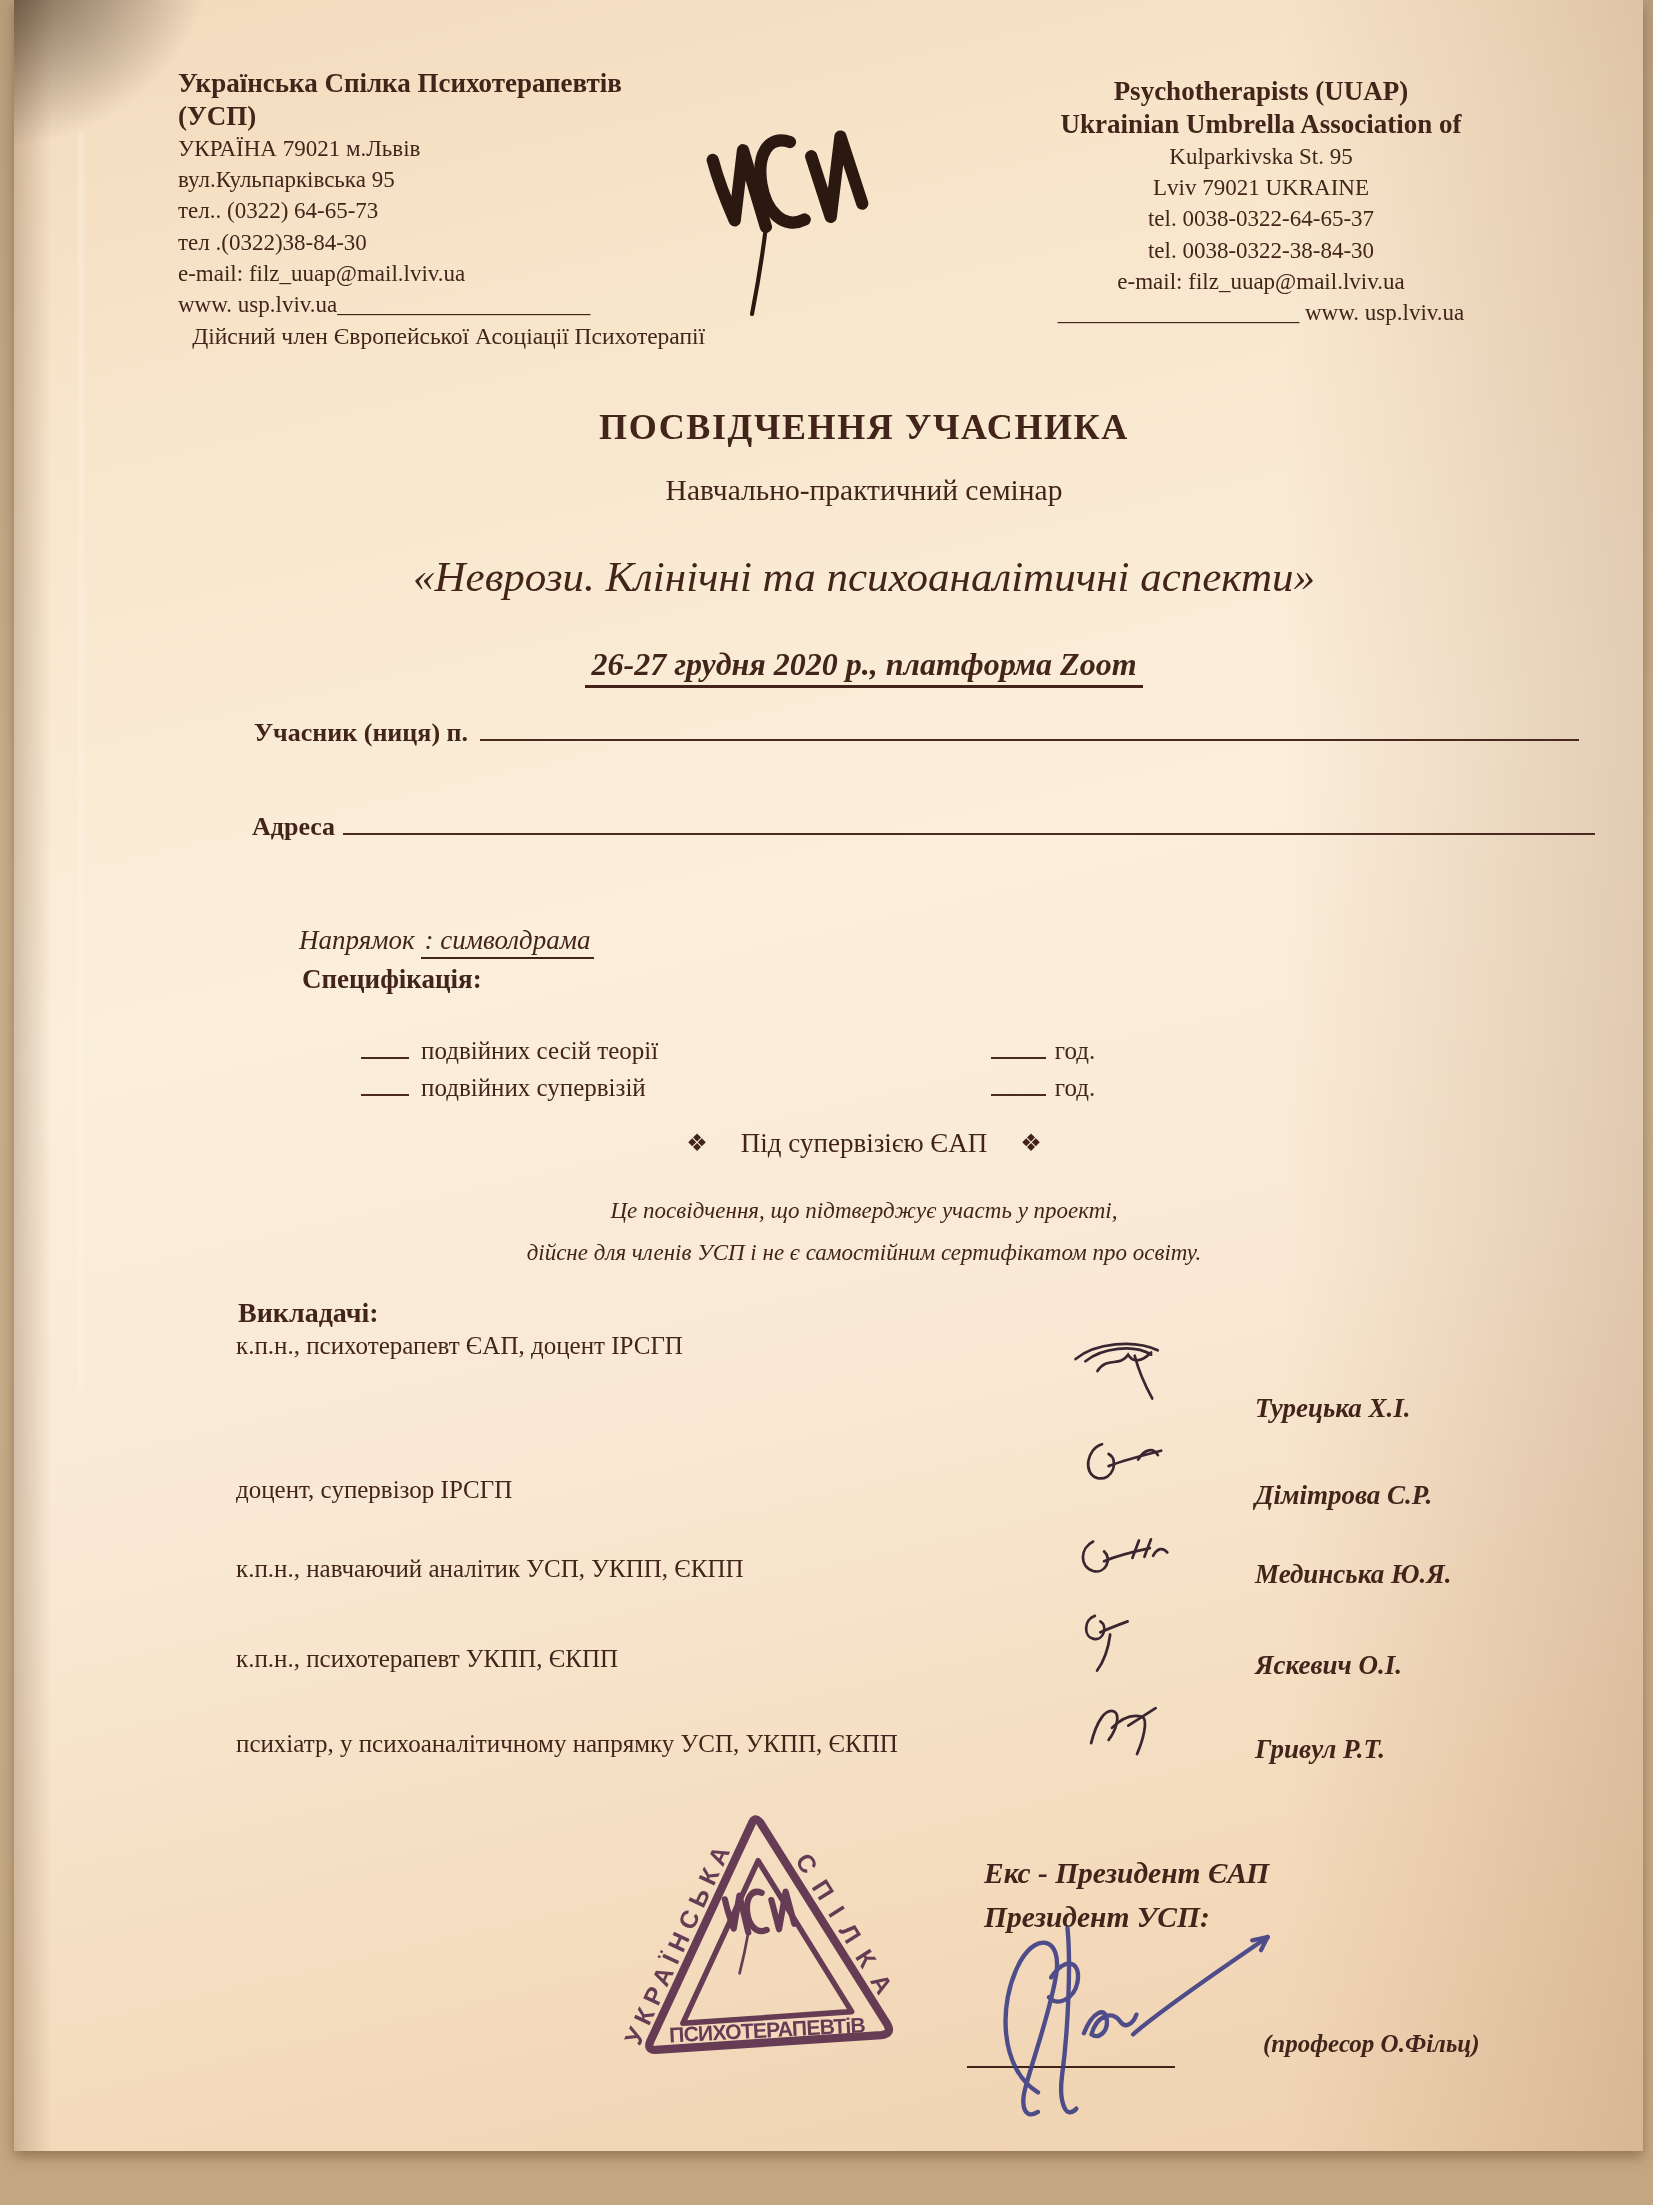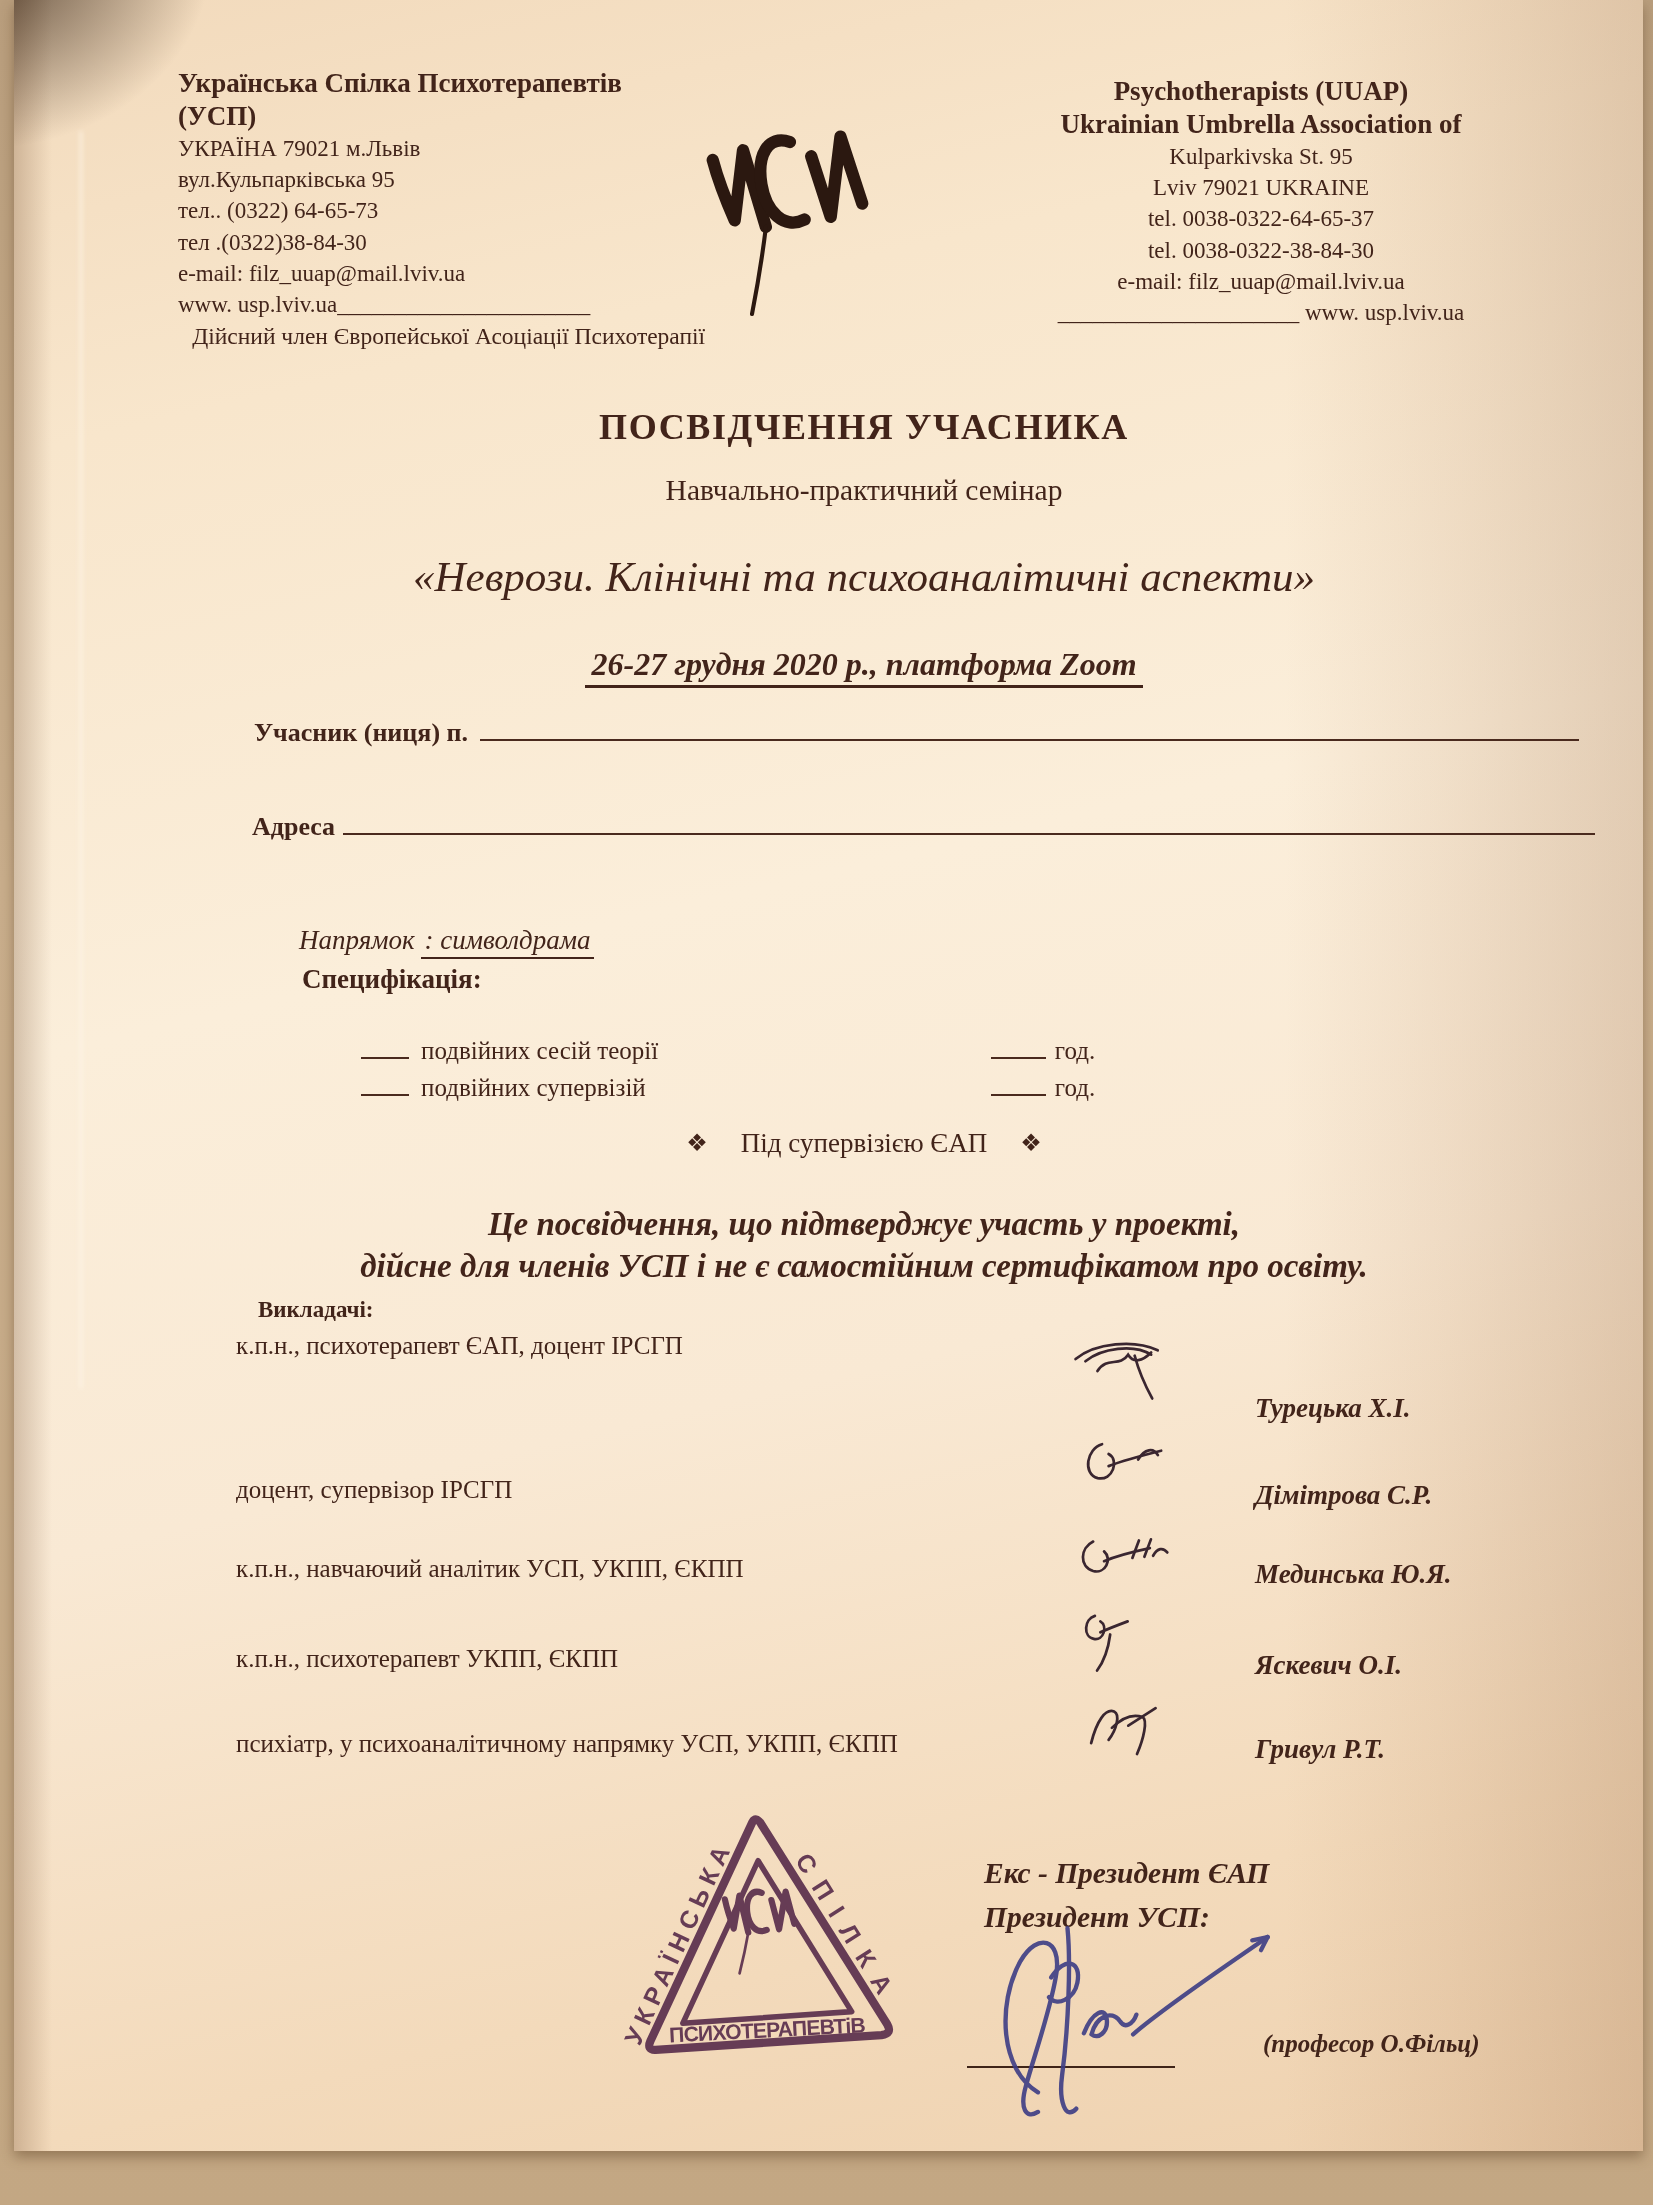--- a/index.html
+++ b/index.html
@@ -41,22 +41,22 @@
   .fieldlabel{font-size:26px;font-weight:bold;margin-top:24px;}
   .blank{display:inline-block;border-bottom:2.2px solid #4a2a1e;height:28.4px;vertical-align:baseline;}
   .dirline{font-size:27px;font-style:italic;margin-top:28px;}
   .dirline .u{border-bottom:2.2px solid #42241a;padding:0 3.3px 2.2px 3.3px;}
   .speclabel{font-size:27px;font-weight:bold;}
   .sessrow{font-size:25px;}
   .sblank{display:inline-block;border-bottom:2.2px solid #4a2a1e;width:48px;height:22px;margin-right:12px;}
   .hblank{display:inline-block;border-bottom:2.2px solid #4a2a1e;width:55px;height:22px;margin-right:8.8px;}
   .supervision{font-size:27px;}
   .diamond{font-family:"DejaVu Sans","Liberation Sans",sans-serif;font-size:24px;margin:0 33px;position:relative;top:-1.1px;}
-  .note{font-size:33px;font-weight:bold;font-style:italic;margin-top:8px;}
-  .teachhdr{font-size:23px;font-weight:bold;margin-left:20px;}
+  .note{font-size:23px;font-weight:normal;font-style:italic;}
+  .teachhdr{font-size:28px;font-weight:bold;}
   .role{font-size:25px;}
   .tname{font-size:27px;font-weight:bold;font-style:italic;}
   .footline{font-size:29.5px;font-weight:bold;font-style:italic;line-height:1.5;}
   .prof{font-size:25px;font-weight:bold;font-style:italic;}
   .signline{border-top:2.7px solid #3f2418;}
   svg{display:block;}
 </style>
 </head>
 <body>
 

